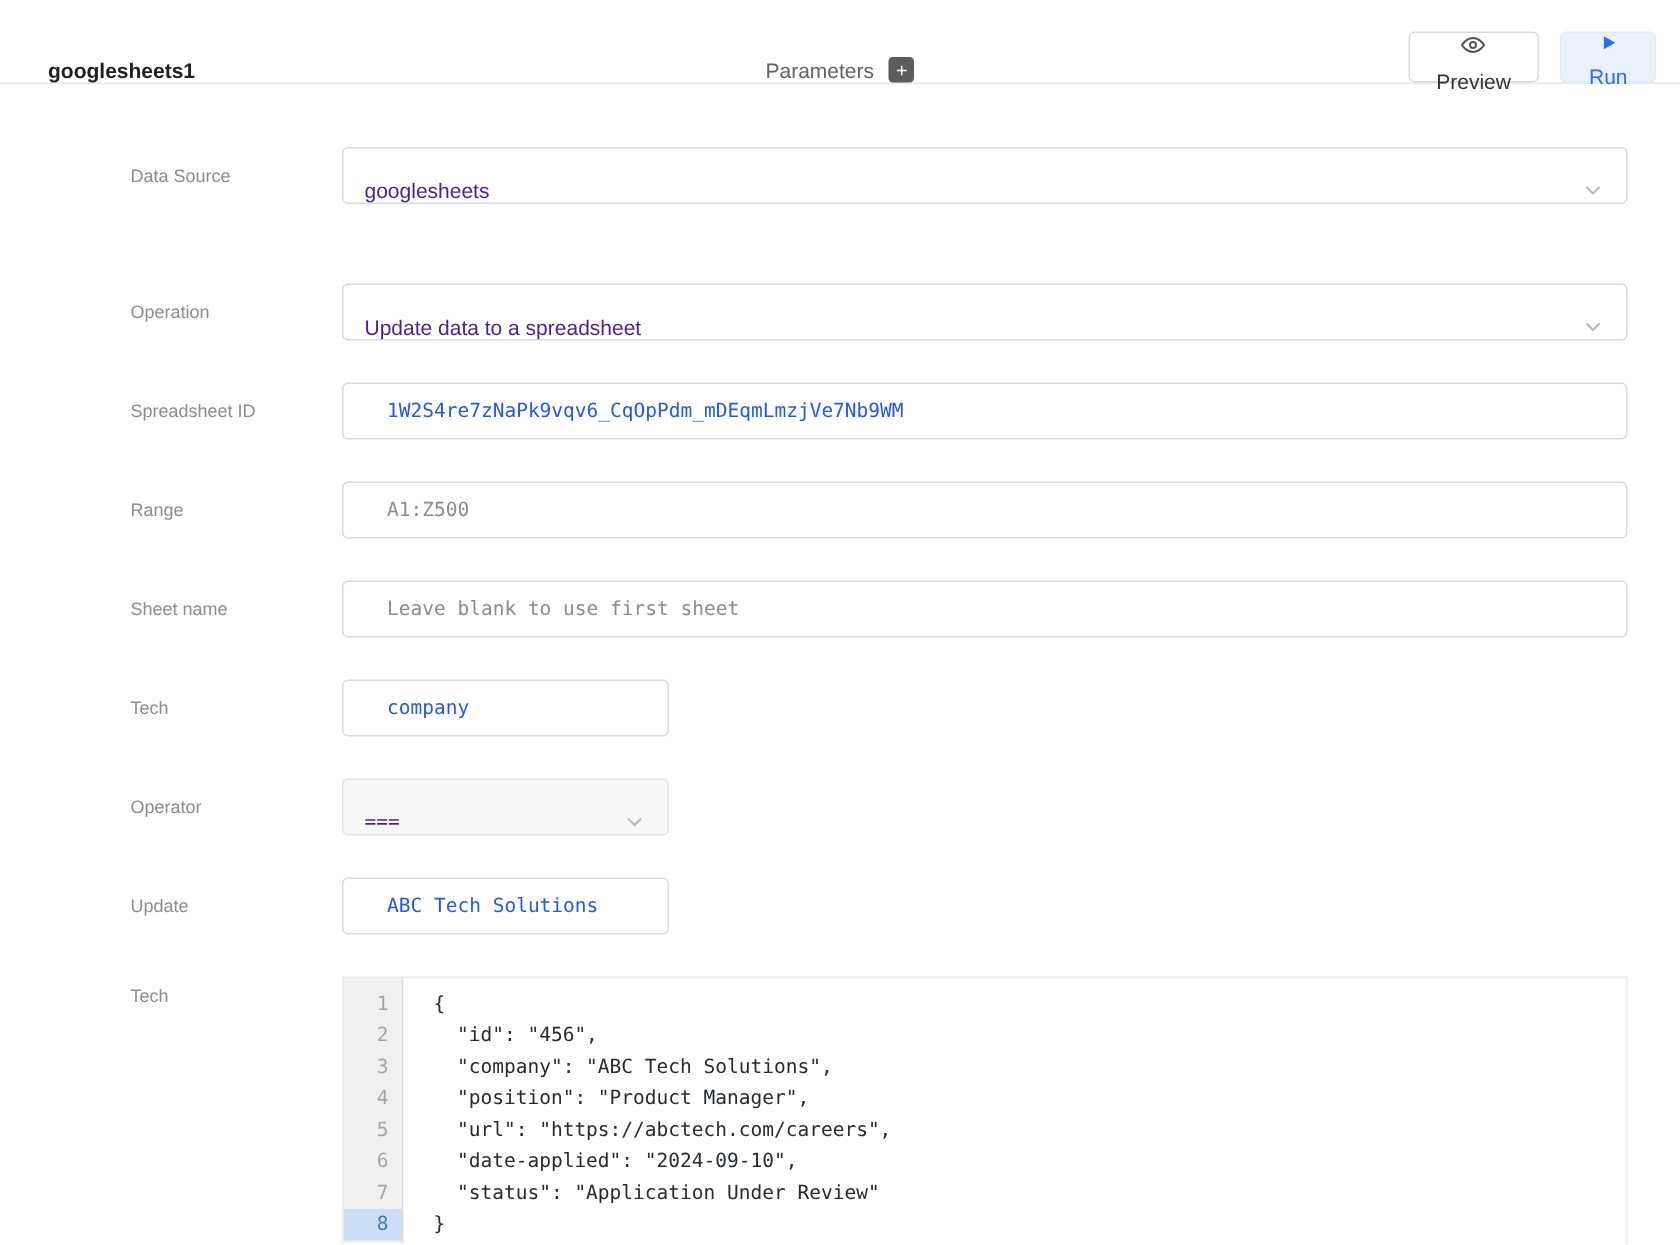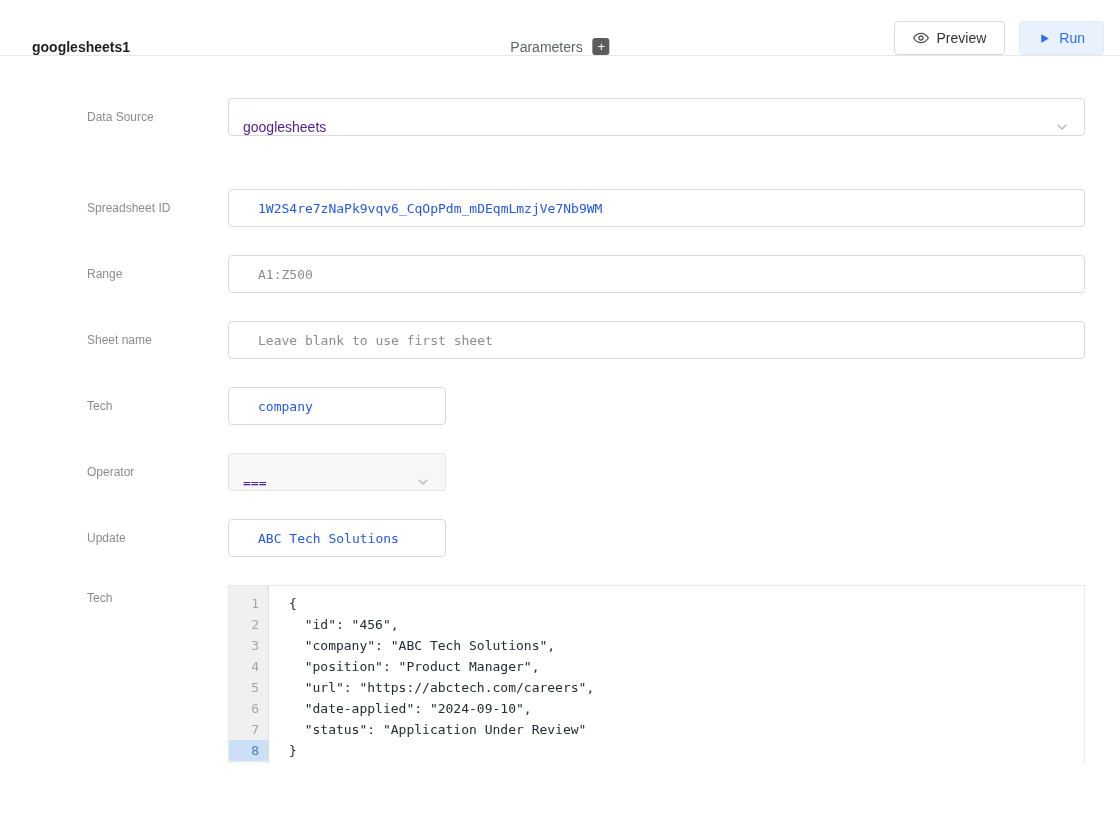--- a/index.html
+++ b/index.html
@@ -23,21 +23,21 @@
   }
   .params-label { font-size:14px; color:#5f6368; }
   .params-badge {
     width:17px; height:17px; background:#5c5c5c; border-radius:3px;
     color:#fff; font-size:13px; line-height:17px; text-align:center;
     display:inline-block;
   }
   .header-actions { margin-left:auto; display:flex; gap:14px; }
   .btn {
     height:34px; display:inline-flex; align-items:center; gap:8px;
-    border-radius:4px; font-size:14px; padding:0 18px; cursor:pointer;
+    border-radius:4px; font-size:14px; padding:0 18px; cursor:pointer;flex-direction:column;
   }
   .btn-preview { background:#fff; border:1px solid #d9d9d9; color:#333; }
   .btn-run { background:#e9f1fd; border:1px solid #dcebfc; color:#2b6cf4; }
   .icon { display:inline-flex; align-items:center; }
 
   
   .content { padding:42px 35px 0 40px; }
   .row { display:flex; align-items:center; margin-bottom:28px; }
   .row-first { margin-bottom:53px; }
   .row-label { width:141px; flex-shrink:0; font-size:12px; color:#8c8c8c;margin-left:47px; }
@@ -126,20 +126,33 @@
         <span>googlesheets</span>
         <span class="chev">
           <svg width="16" height="16" viewBox="0 0 24 24" fill="none" stroke="#b8b8b8" stroke-width="2" stroke-linecap="round" stroke-linejoin="round">
               <path d="M6 9l6 6 6-6"></path>
             </svg>
         </span>
       </div>
     </div>
   </div>
 
+  <div class="row">
+    <div class="row-label">Operation</div>
+    <div class="field-area">
+      <div class="select">
+        <span>Update data to a spreadsheet</span>
+        <span class="chev">
+          <svg width="16" height="16" viewBox="0 0 24 24" fill="none" stroke="#b8b8b8" stroke-width="2" stroke-linecap="round" stroke-linejoin="round">
+              <path d="M6 9l6 6 6-6"></path>
+            </svg>
+        </span>
+      </div>
+    </div>
+  </div>
 
   <div class="row">
     <div class="row-label">Spreadsheet ID</div>
     <div class="field-area">
       <input class="input" type="text" value="1W2S4re7zNaPk9vqv6_CqOpPdm_mDEqmLmzjVe7Nb9WM" style="">
     </div>
   </div>
 
   <div class="row">
     <div class="row-label">Range</div>

